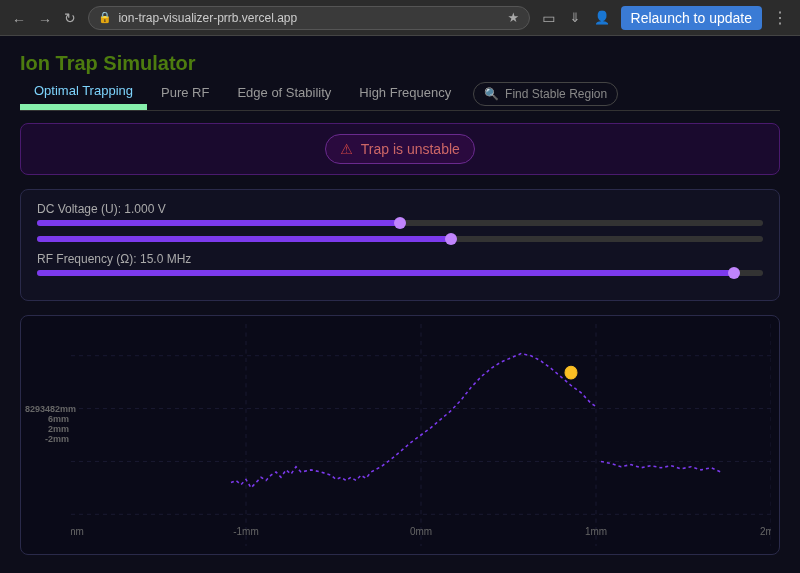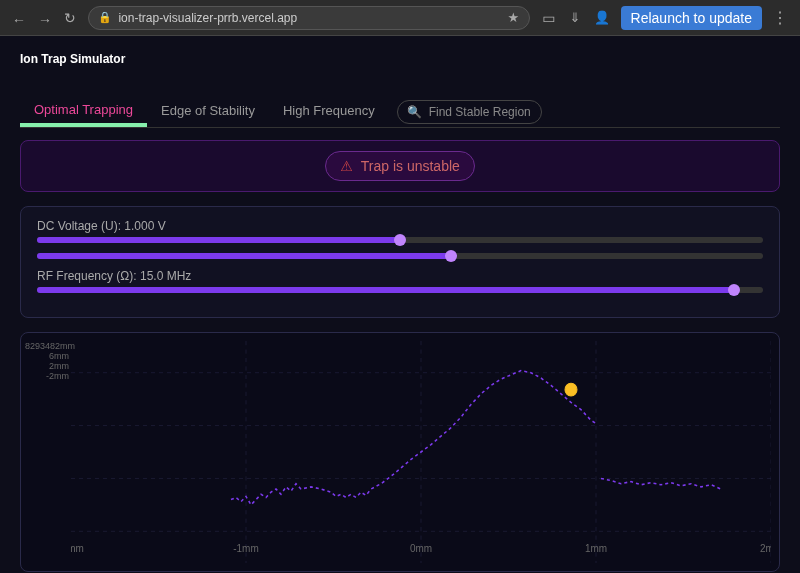--- a/index.html
+++ b/index.html
@@ -85,45 +85,45 @@
     }
 
     
     .app-container {
       background: #0d0d1a;
       padding: 16px 20px;
       min-height: calc(573px - 36px);
     }
 
     .app-title {
-      font-size: 12px;
+      font-size: 20px;
       font-weight: 600;
-      color: #ffffff;
-      margin-bottom: 30px;
+      color: #4d7c0f;
+      margin-bottom: 2px;
     }
 
     
     .tabs-container {
       display: flex;
       align-items: center;
       gap: 0;
       border-bottom: 1px solid #333;
       margin-bottom: 12px;
     }
     .tab {
       padding: 6px 14px;
       font-size: 13px;
       color: #999;
       cursor: pointer;
       border-bottom: 2px solid transparent;
       white-space: nowrap;
     }
     .tab.active {
-      color: #ec4899;
-      border-bottom: 4px solid #86efac;
+      color: #7dd3fc;
+      border-bottom: 6px solid #86efac;
     }
     .search-tab {
       display: flex;
       align-items: center;
       gap: 6px;
       padding: 4px 10px;
       font-size: 13px;
       color: #888;
       border: 1px solid #444;
       border-radius: 16px;
@@ -211,25 +211,26 @@
       width: 100%;
       height: 100%;
     }
     .y-axis-labels {
       position: absolute;
       left: 4px;
       top: 8px;
       bottom: 30px;
       display: flex;
       flex-direction: column;
-      justify-content: flex-start;
+      justify-content: center;
       font-size: 9px;
       color: #666;
       width: 44px;
       text-align: right;
+      font-weight: bold;
     }
   </style>
 </head>
 <body>
 
 <div class="browser-chrome">
   <div class="browser-nav-buttons">
     <button class="nav-btn">←</button>
     <button class="nav-btn">→</button>
     <button class="nav-btn">↻</button>
@@ -247,20 +248,21 @@
     <button class="menu-btn">⋮</button>
   </div>
 </div>
 
 <div class="app-container">
 
   <h1 class="app-title">Ion Trap Simulator</h1>
 
   <div class="tabs-container">
     <div class="tab active">Optimal Trapping</div>
+    <div class="tab">Pure RF</div>
     <div class="tab">Edge of Stability</div>
     <div class="tab">High Frequency</div>
     <div class="search-tab">
       <span>🔍</span>
       <span>Find Stable Region</span>
     </div>
   </div>
 
   <div class="status-banner">
     <div class="status-badge">

